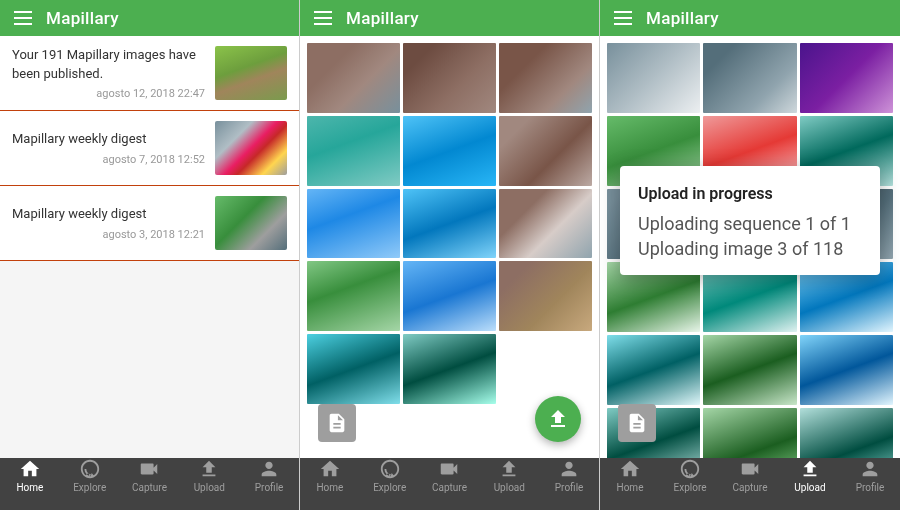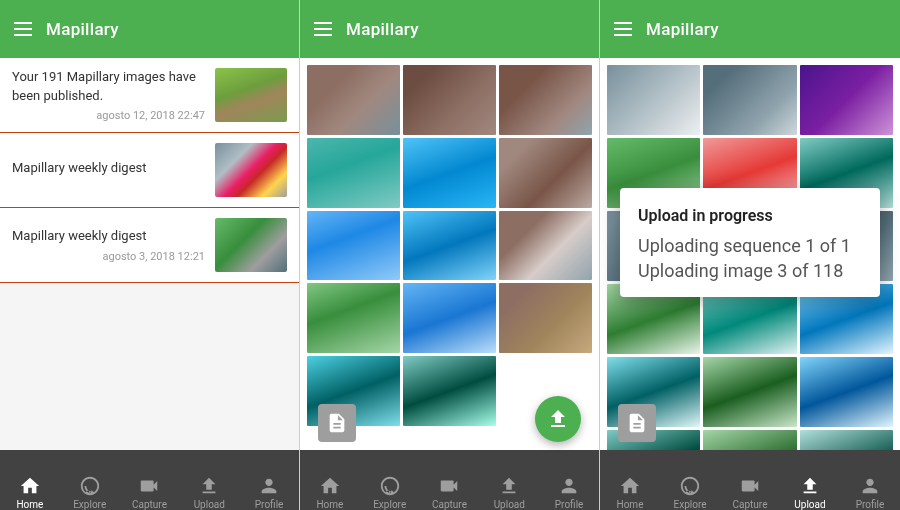--- a/index.html
+++ b/index.html
@@ -21,21 +21,21 @@
       flex-direction: column;
       background: #f5f5f5;
       border-right: 1px solid #ccc;
       position: relative;
     }
 
     
     .header {
       background: #4CAF50;
       color: white;
-      height: 58px;
+      height: 36px;
       display: flex;
       align-items: center;
       padding: 0 14px;
       flex-shrink: 0;
     }
     .header-menu-icon {
       margin-right: 14px;
       display: flex;
       flex-direction: column;
       gap: 4px;
@@ -99,24 +99,24 @@
     }
     .thumb-2 {
       background: linear-gradient(135deg, #78909c 0%, #b0bec5 30%, #e91e63 50%, #c62828 60%, #ffd54f 80%, #9e9e9e 100%);
     }
     .thumb-3 {
       background: linear-gradient(135deg, #66bb6a 0%, #388e3c 40%, #9e9e9e 70%, #546e7a 100%);
     }
 
     
     .bottom-nav {
-      height: 60px;
+      height: 52px;
       background: #424242;
       display: flex;
-      align-items: flex-end;
+      align-items: flex-start;
       flex-shrink: 0;
     }
     .nav-item {
       flex: 1;
       display: flex;
       flex-direction: column;
       align-items: center;
       justify-content: center;
       gap: 2px;
       cursor: pointer;
@@ -306,20 +306,21 @@
       <div class="notif-text-block">
         <div class="notif-title">Your 191 Mapillary images have been published.</div>
         <div class="notif-date">agosto 12, 2018 22:47</div>
       </div>
       <div class="notif-thumb thumb-1"></div>
     </div>
 
     <div class="notif-item">
       <div class="notif-text-block">
         <div class="notif-title">Mapillary weekly digest</div>
+        <div class="notif-date">agosto 7, 2018 12:52</div>
       </div>
       <div class="notif-thumb thumb-2"></div>
     </div>
 
     <div class="notif-item">
       <div class="notif-text-block">
         <div class="notif-title">Mapillary weekly digest</div>
         <div class="notif-date">agosto 3, 2018 12:21</div>
       </div>
       <div class="notif-thumb thumb-3"></div>

